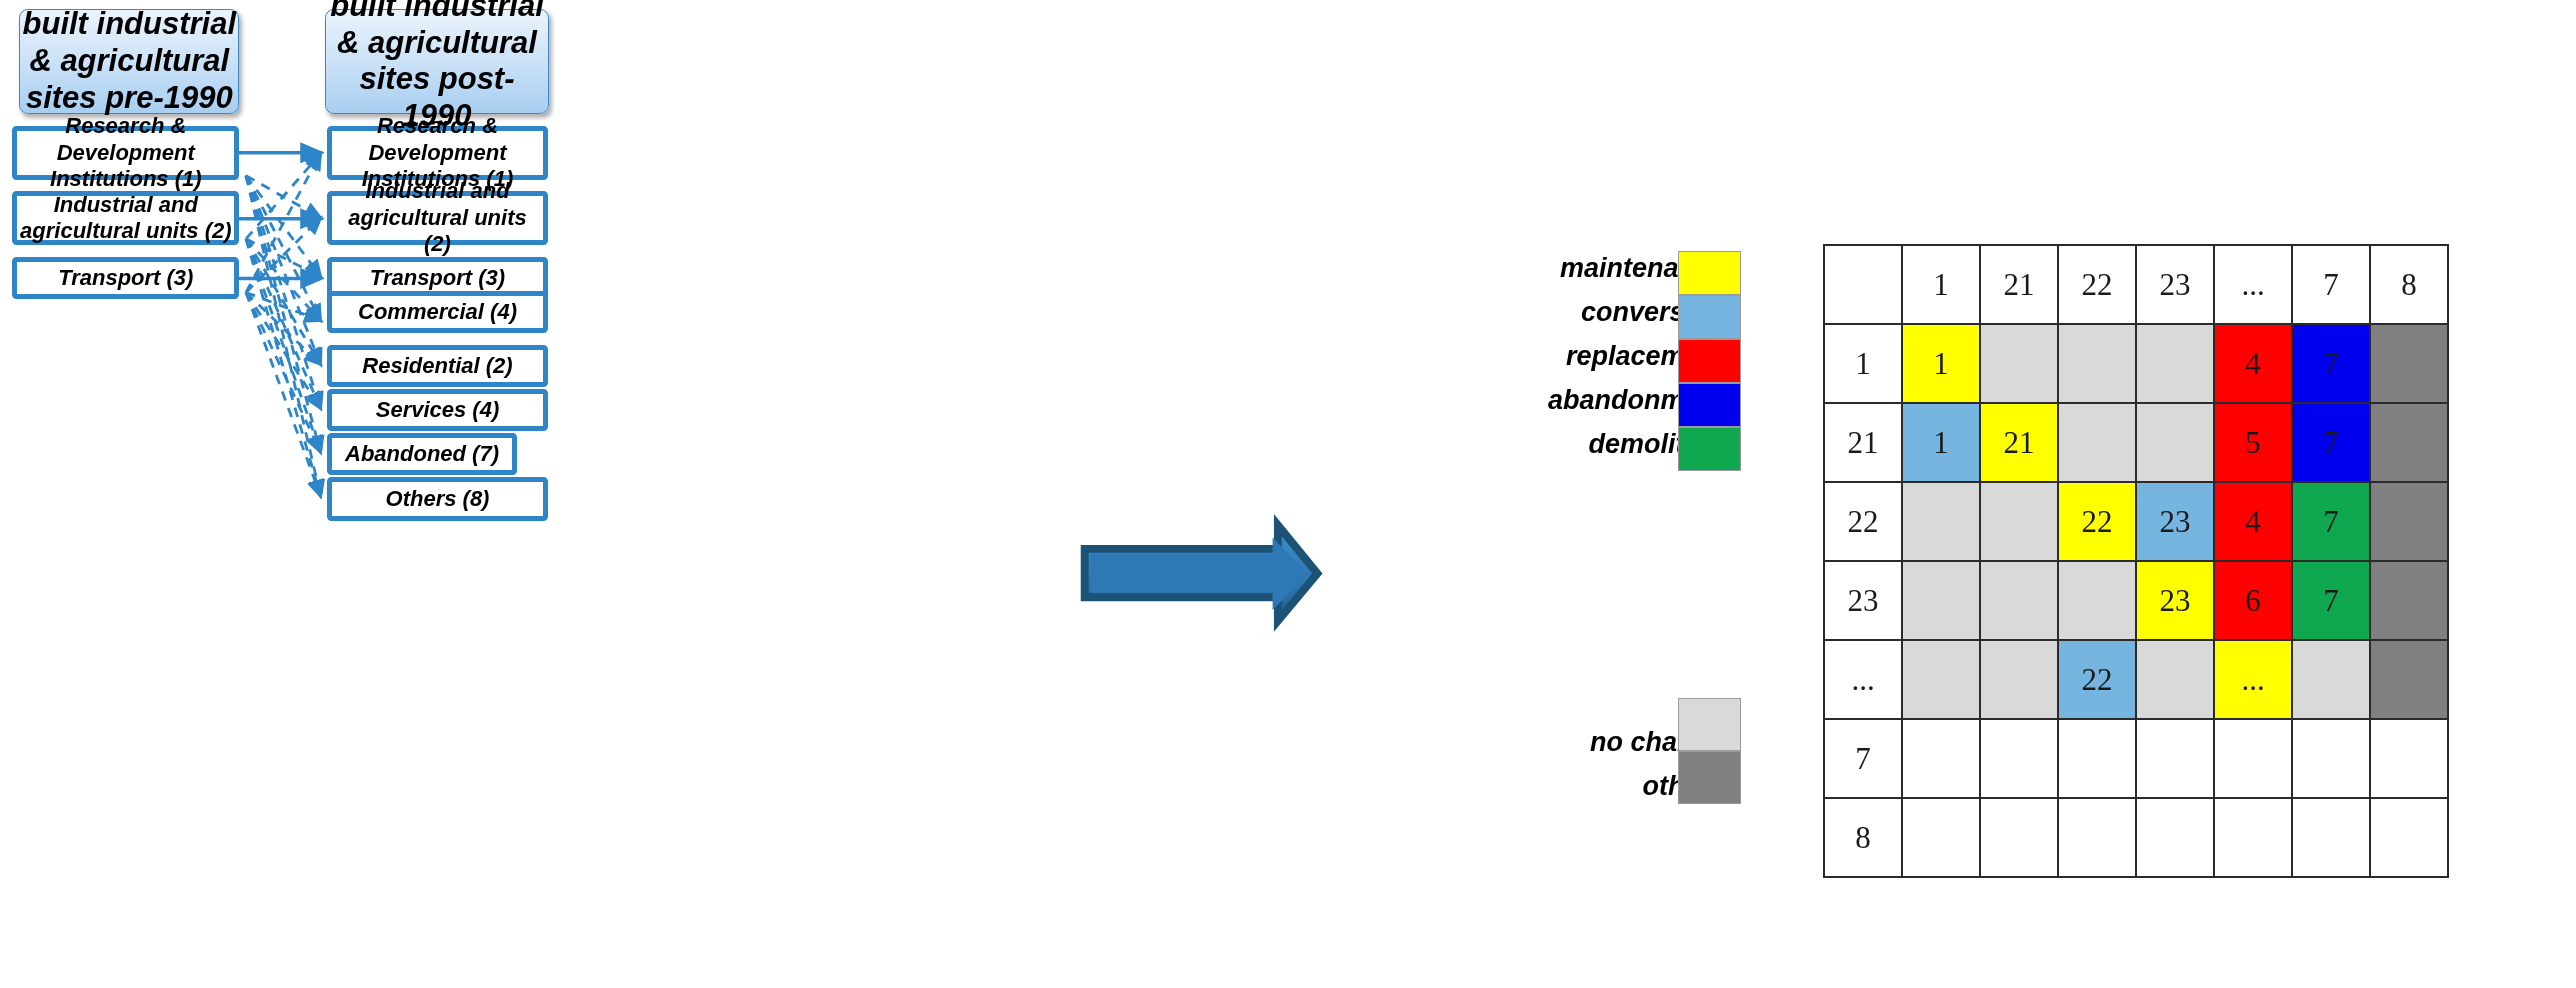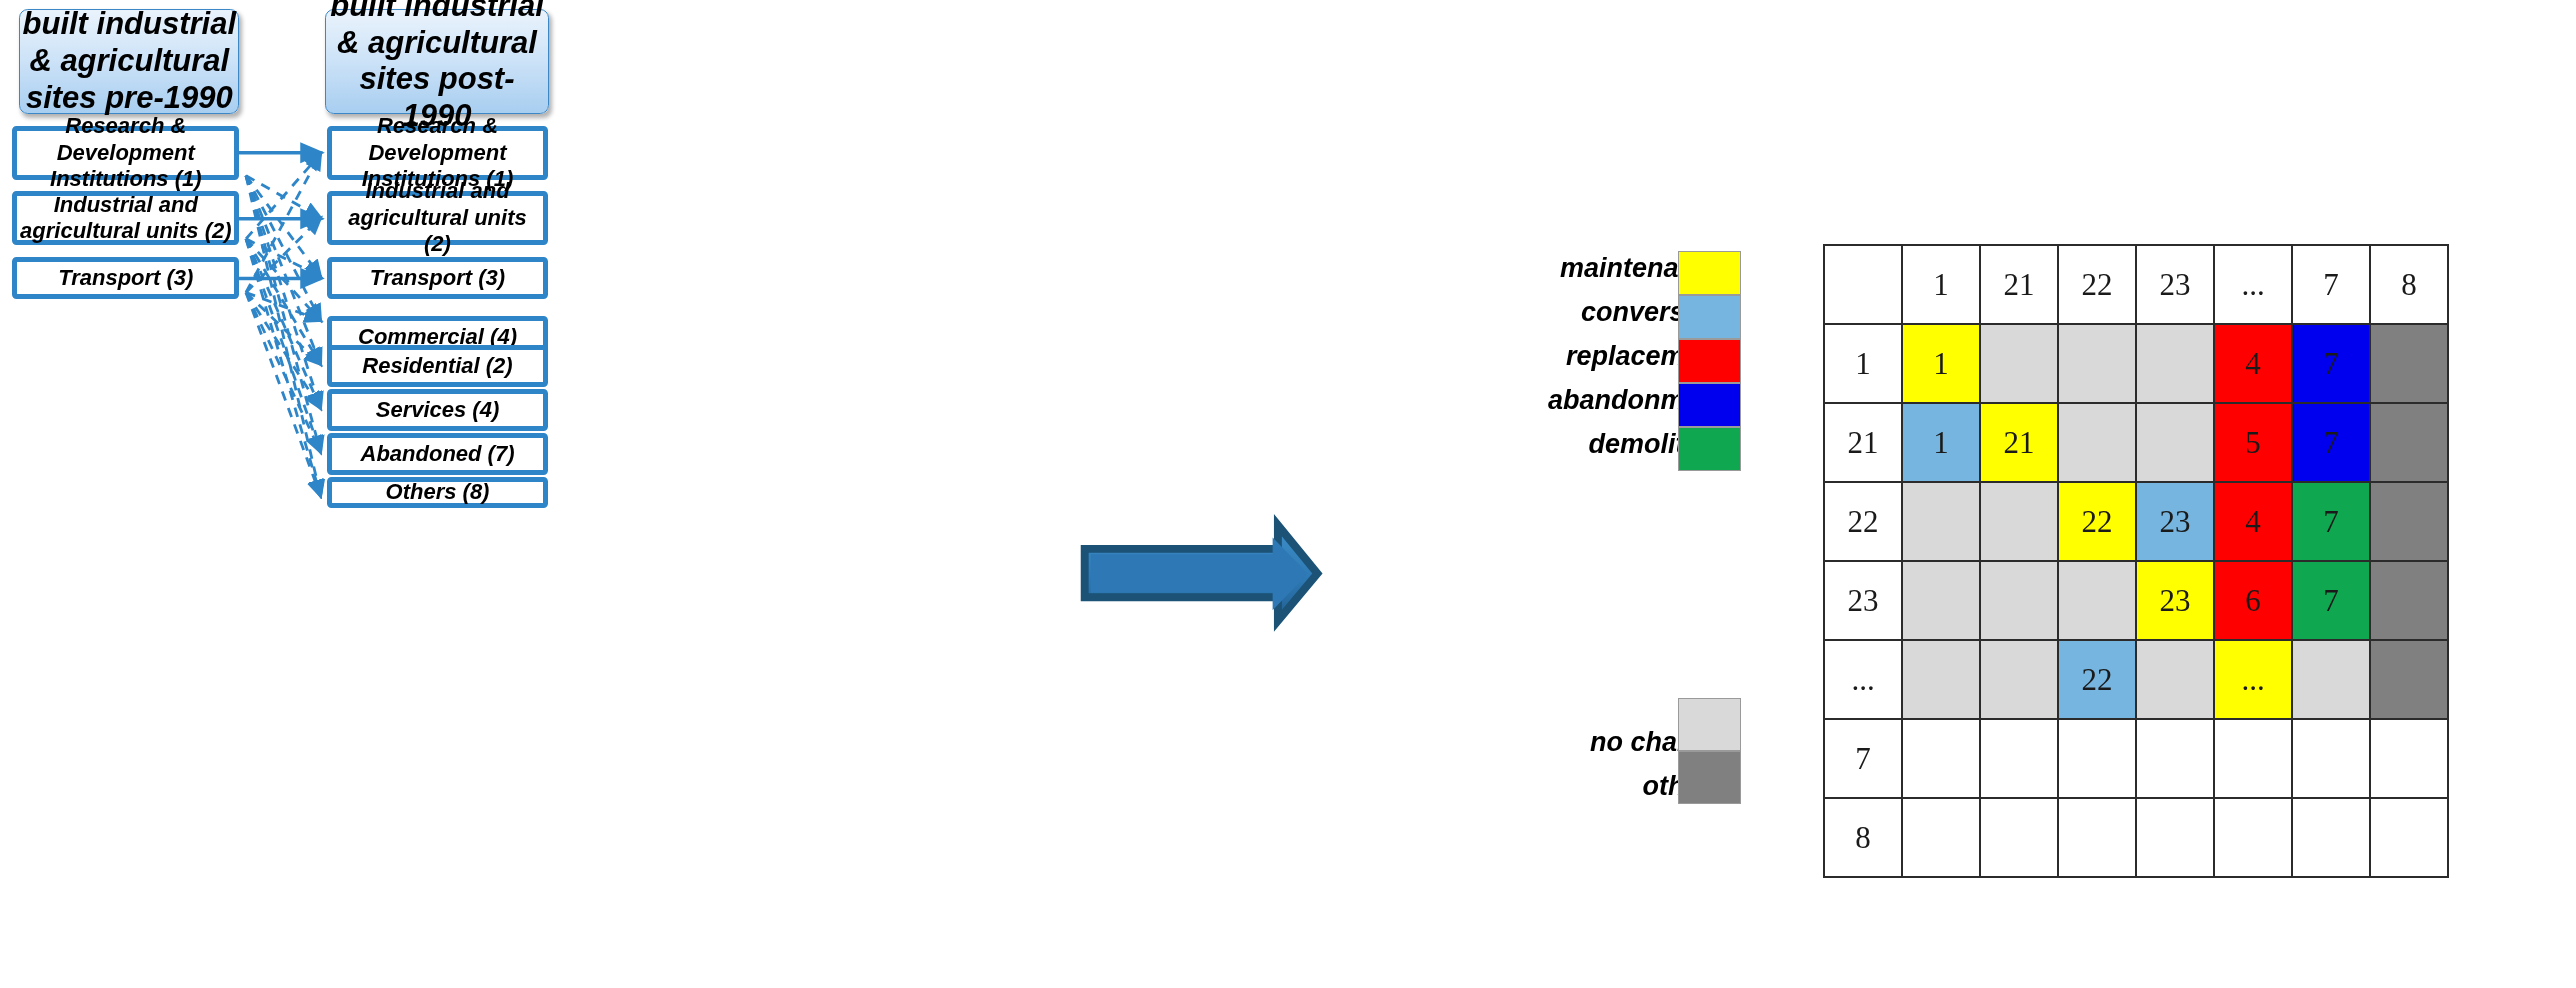--- a/index.html
+++ b/index.html
@@ -96,33 +96,33 @@
 
 <div class="cat-box" style="left:327px;top:126px;width:221px;height:54px;">
   <span>Research &amp; Development Institutions (1)</span>
 </div>
 <div class="cat-box" style="left:327px;top:191px;width:221px;height:54px;">
   <span>Industrial and agricultural units (2)</span>
 </div>
 <div class="cat-box" style="left:327px;top:257px;width:221px;height:42px;">
   <span>Transport (3)</span>
 </div>
-<div class="cat-box" style="left:327px;top:316px;width:221px;height:42px;">
+<div class="cat-box" style="left:327px;top:291px;width:221px;height:42px;">
   <span>Commercial (4)</span>
 </div>
 <div class="cat-box" style="left:327px;top:345px;width:221px;height:42px;">
   <span>Residential (2)</span>
 </div>
 <div class="cat-box" style="left:327px;top:389px;width:221px;height:42px;">
   <span>Services (4)</span>
 </div>
-<div class="cat-box" style="left:327px;top:433px;width:221px;height:42px;">
+<div class="cat-box" style="left:327px;top:433px;width:190px;height:42px;">
   <span>Abandoned (7)</span>
 </div>
-<div class="cat-box" style="left:327px;top:477px;width:221px;height:31px;">
+<div class="cat-box" style="left:327px;top:477px;width:221px;height:44px;">
   <span>Others (8)</span>
 </div>
 
 <svg id="arrow-layer" viewBox="0 0 2933 1125">
   <defs>
     <marker id="ah" markerWidth="7" markerHeight="7" refX="5.8" refY="3" orient="auto">
       <path d="M0,0 L7,3 L0,6 z" fill="#2E86C8"></path>
     </marker>
     <marker id="ahd" markerWidth="7" markerHeight="7" refX="5.8" refY="3" orient="auto">
       <path d="M0,0 L7,3 L0,6 z" fill="#2E86C8"></path>

